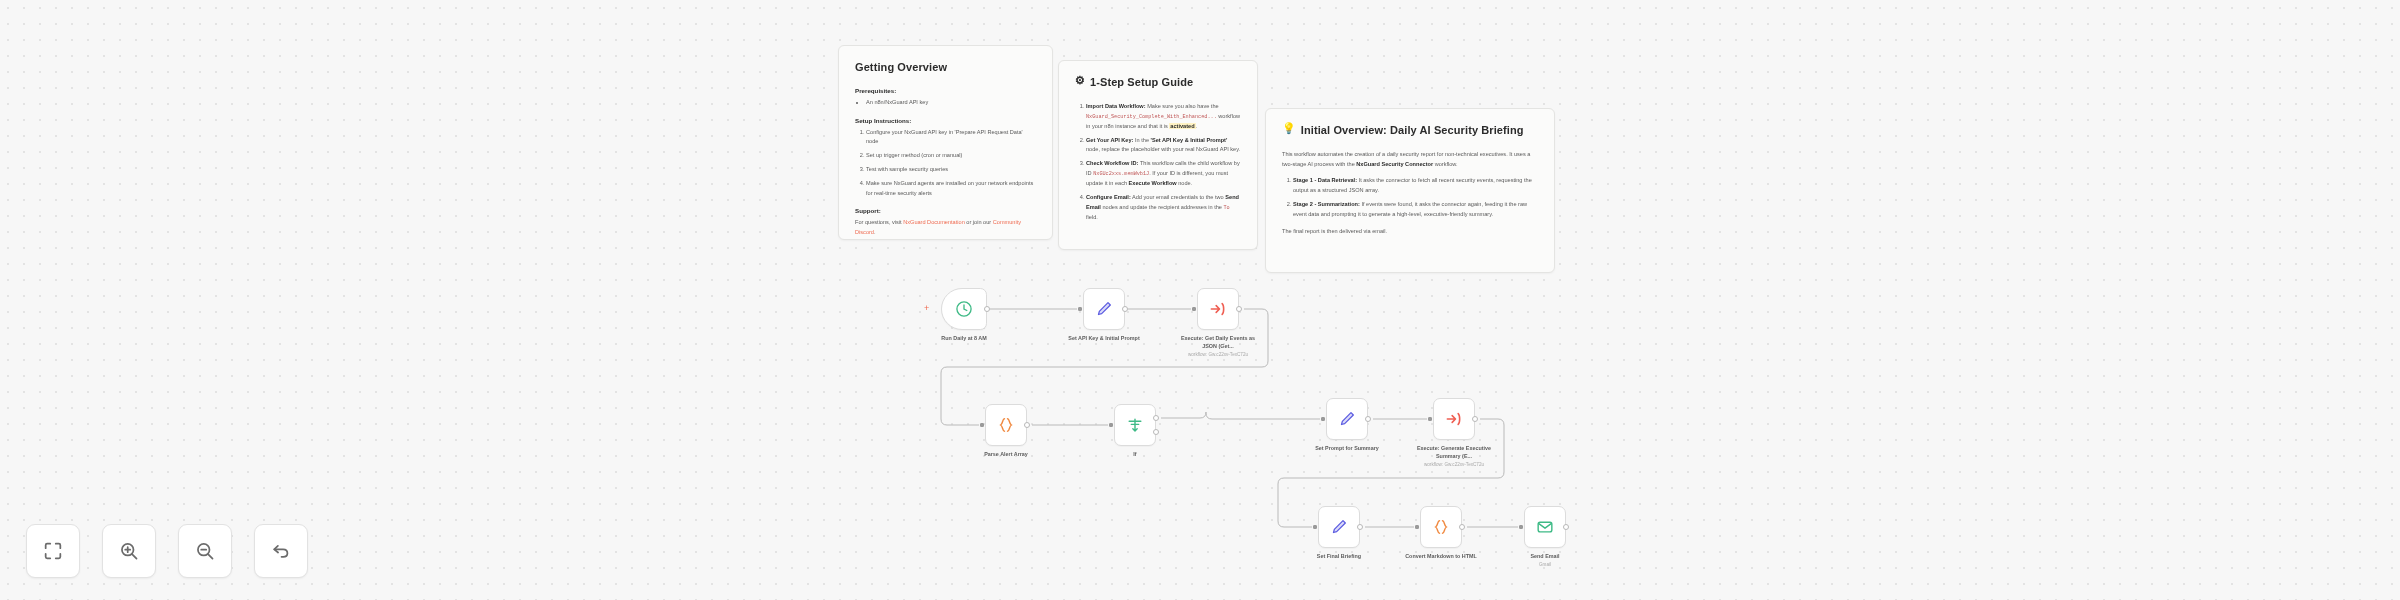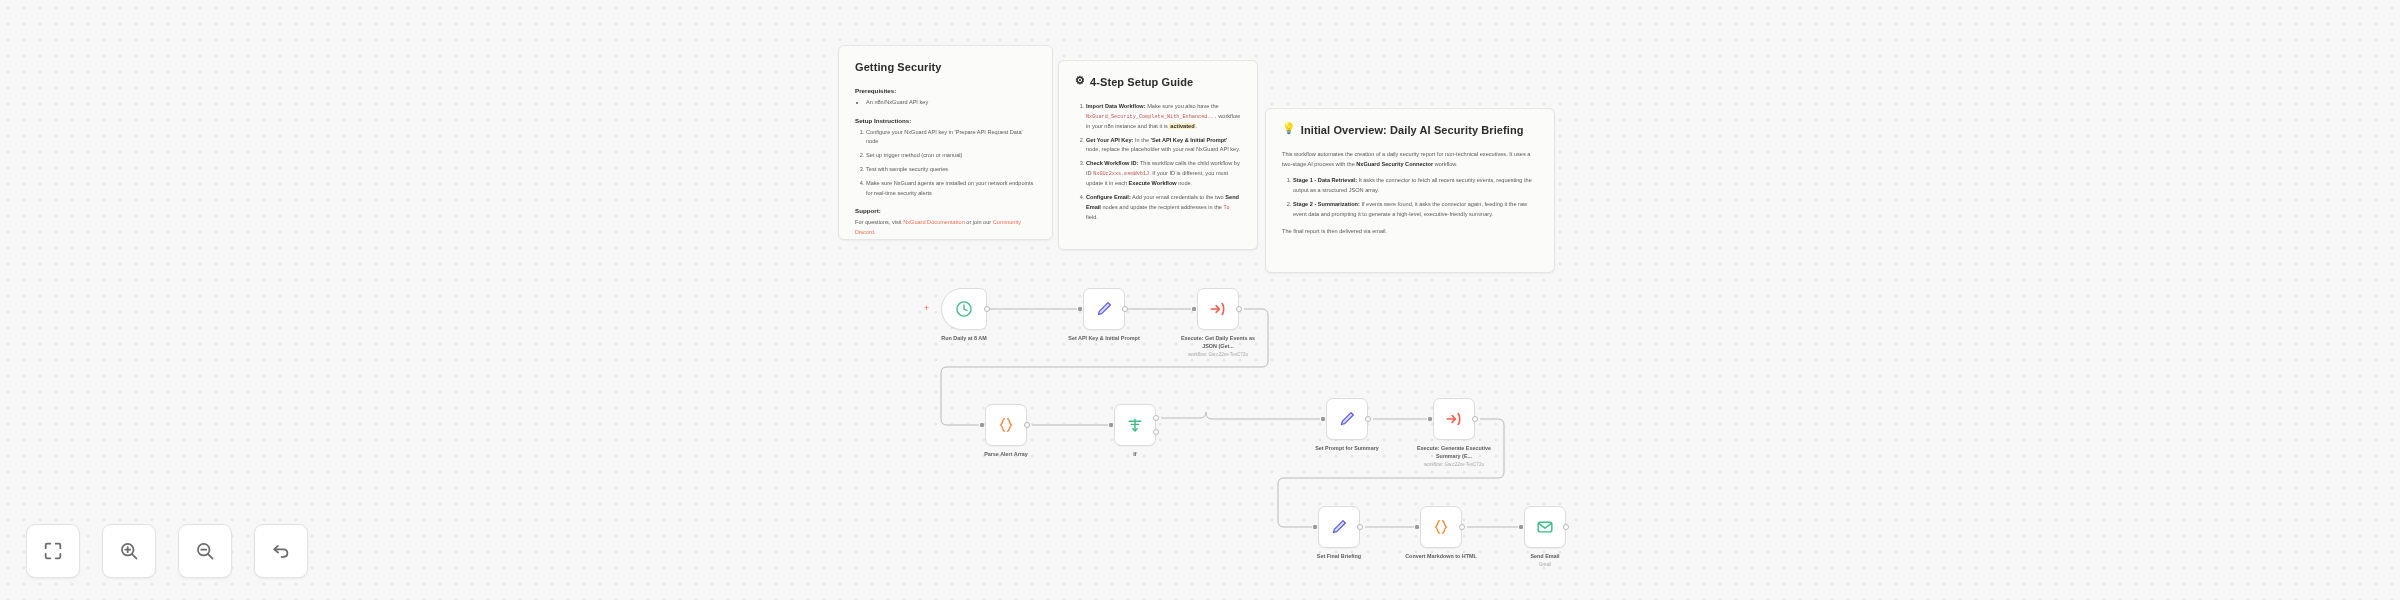--- a/index.html
+++ b/index.html
@@ -164,42 +164,42 @@
     <path d="M 1161 418 L 1200 418 Q 1206 418 1206 412 L 1206 413 Q 1206 419 1212 419 L 1320 419"></path>
     <path d="M 1373 419 L 1427 419"></path>
 
     <path d="M 1480 419 L 1498 419 Q 1504 419 1504 425 L 1504 472 Q 1504 478 1498 478 L 1284 478 Q 1278 478 1278 484 L 1278 521 Q 1278 527 1284 527 L 1312 527"></path>
 
     <path d="M 1365 527 L 1414 527"></path>
     <path d="M 1467 527 L 1518 527"></path>
   </svg>
 
   <div class="sticky" id="note-getting-started">
-    <h2>Getting Security</h2>
+    <h2>Getting Overview</h2>
     <h3>Prerequisites:</h3>
     <ul>
       <li>An n8n/NxGuard API key</li>
     </ul>
     <h3>Setup Instructions:</h3>
     <ol>
       <li>Configure your NxGuard API key in 'Prepare API Request Data' node</li>
       <li>Set up trigger method (cron or manual)</li>
       <li>Test with sample security queries</li>
       <li>Make sure NxGuard agents are installed on your network endpoints for real-time security alerts</li>
     </ol>
     <h3>Support:</h3>
     <p>
       <span>For questions, visit </span><a href="#">NxGuard Documentation</a><span> or join our </span><a href="#">Community Discord</a><span>.</span>
     </p>
   </div>
 
   <div class="sticky" id="note-setup-guide">
     <h2>
       <span class="note-icon">⚙</span>
-      <span>4-Step Setup Guide</span>
+      <span>1-Step Setup Guide</span>
     </h2>
     <ol>
       <li>
         <b>Import Data Workflow:</b><span> Make sure you also have the </span><span class="code">NxGuard_Security_Complete_With_Enhanced...</span><span> workflow in your n8n instance and that it is </span><b class="hl">activated</b><span>.</span>
       </li>
       <li>
         <b>Get Your API Key:</b><span> In the </span><b>'Set API Key &amp; Initial Prompt'</b><span> node, replace the placeholder with your real NxGuard API key.</span>
       </li>
       <li>
         <b>Check Workflow ID:</b><span> This workflow calls the child workflow by ID </span><span class="code">NxGUc2xxs.memWvb1J</span><span>. If your ID is different, you must update it in each </span><b>Execute Workflow</b><span> node.</span>

